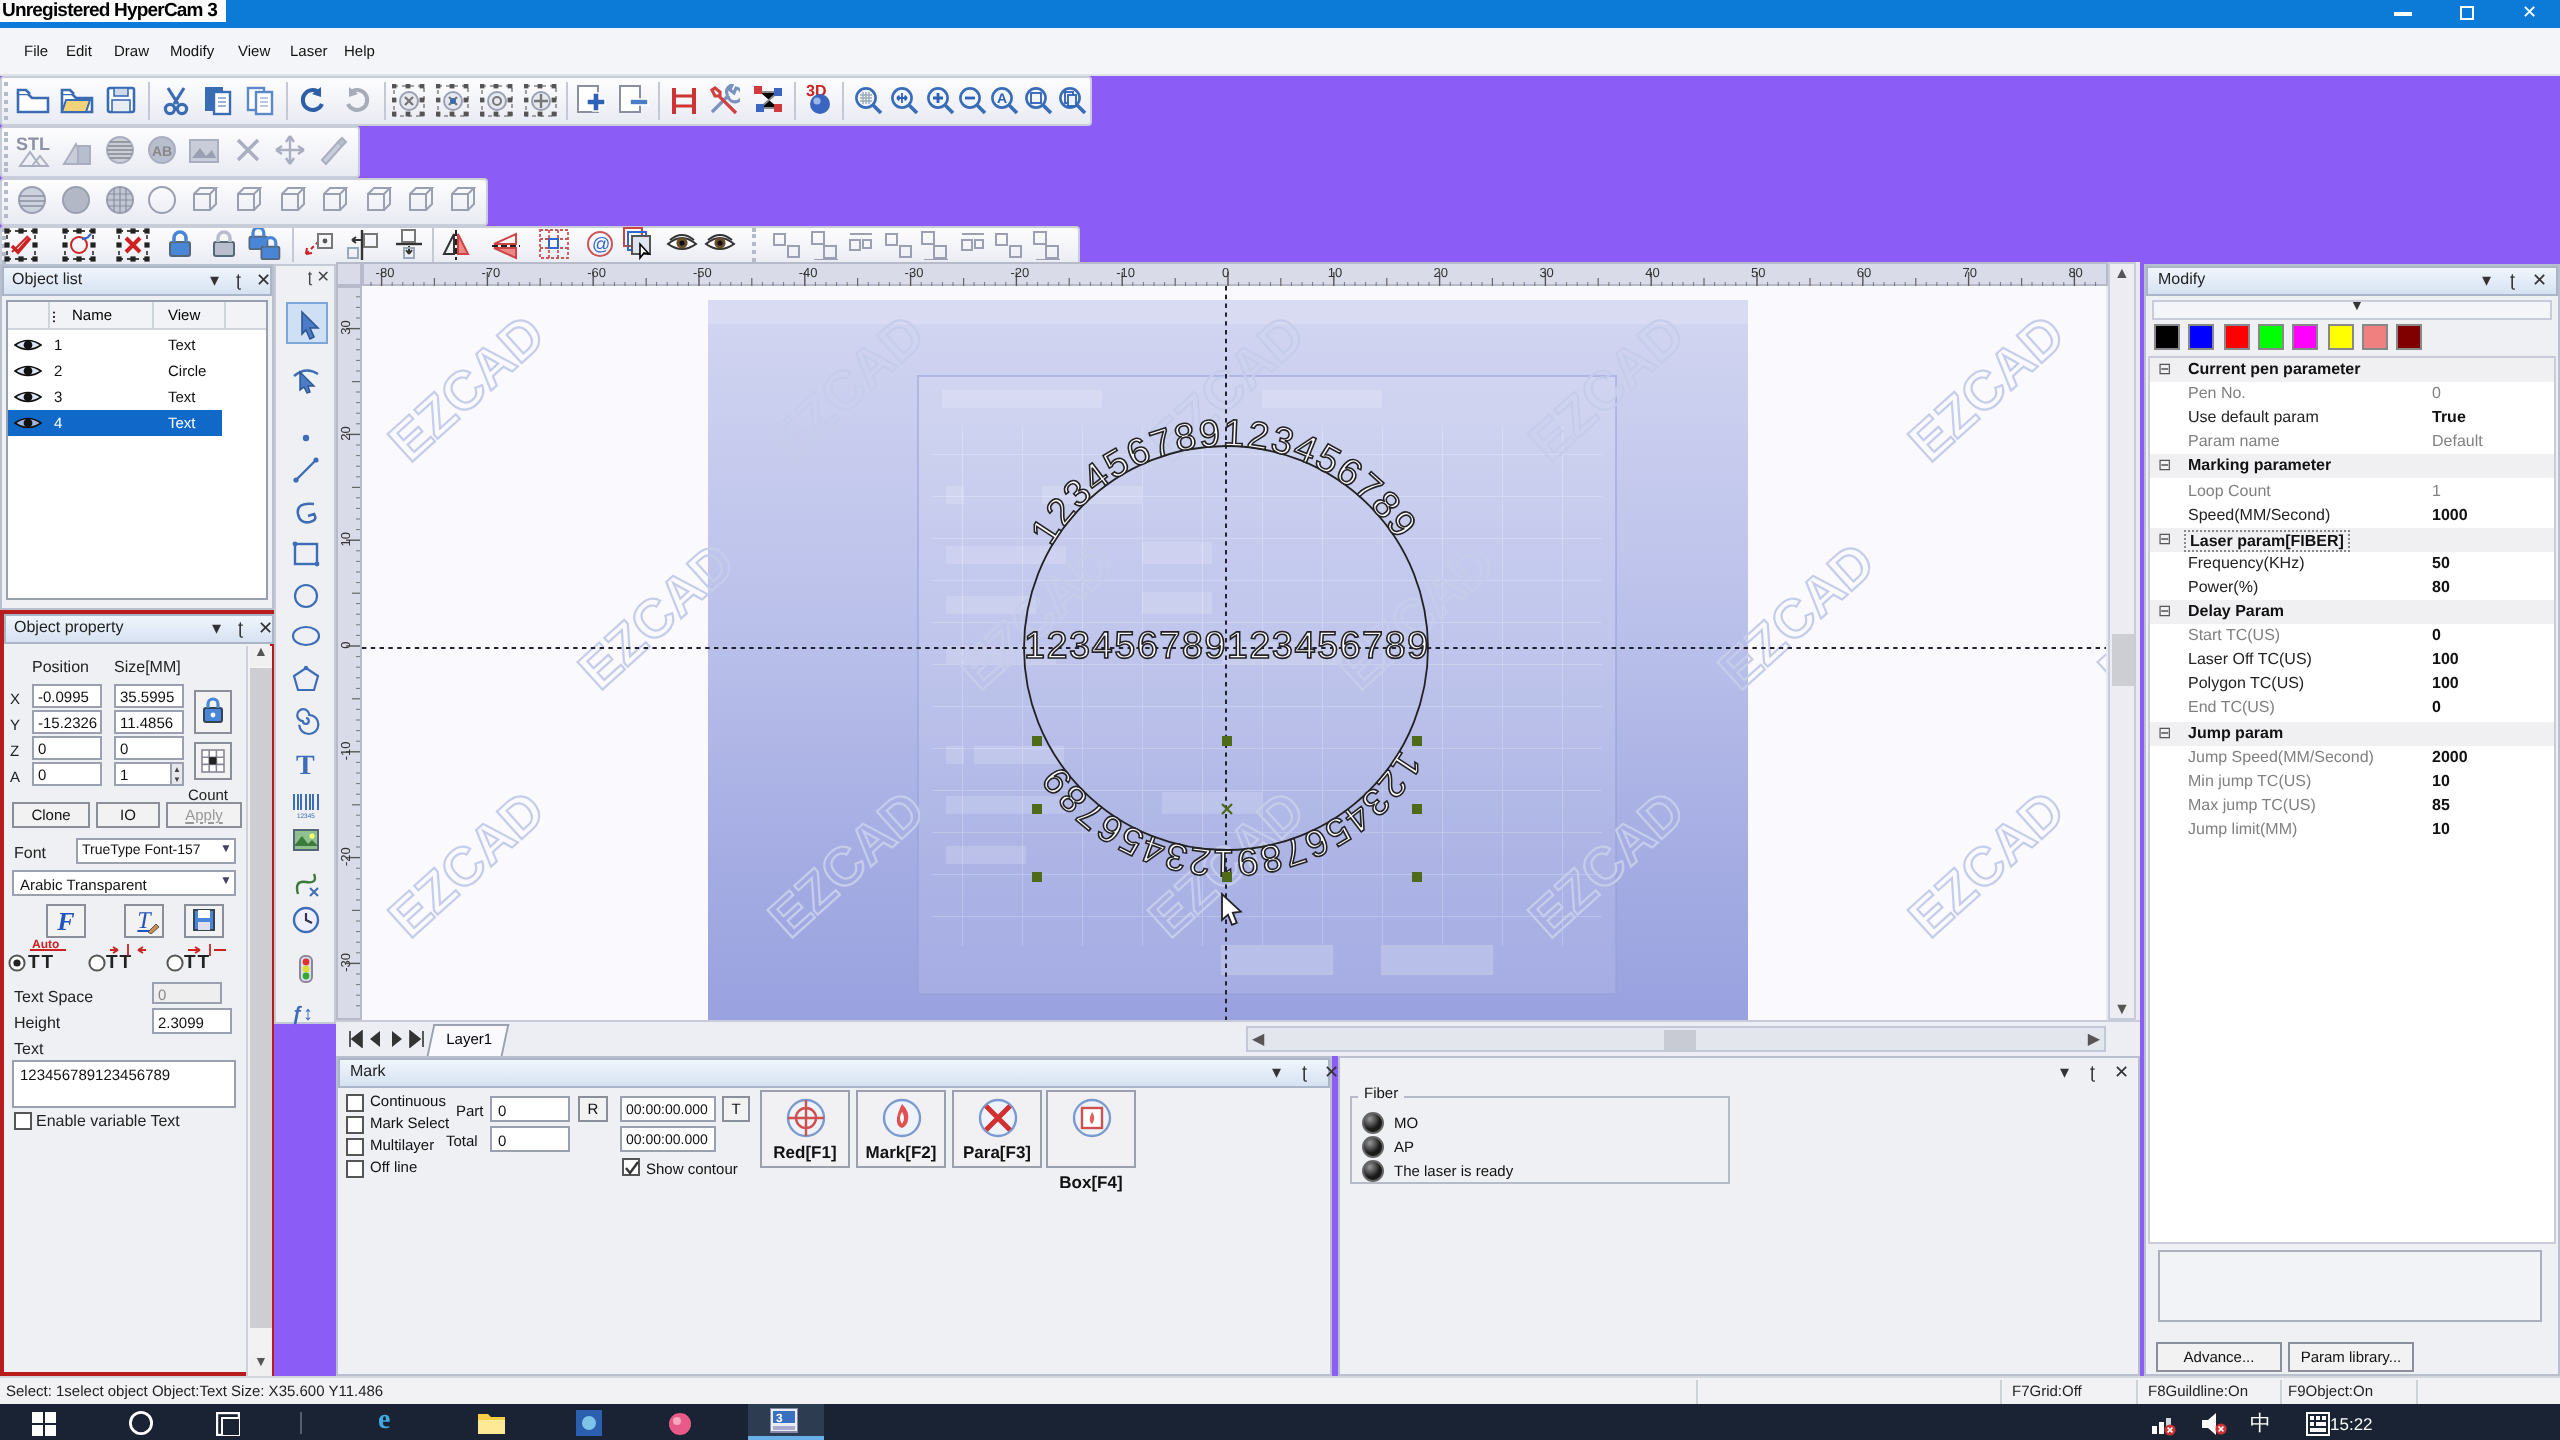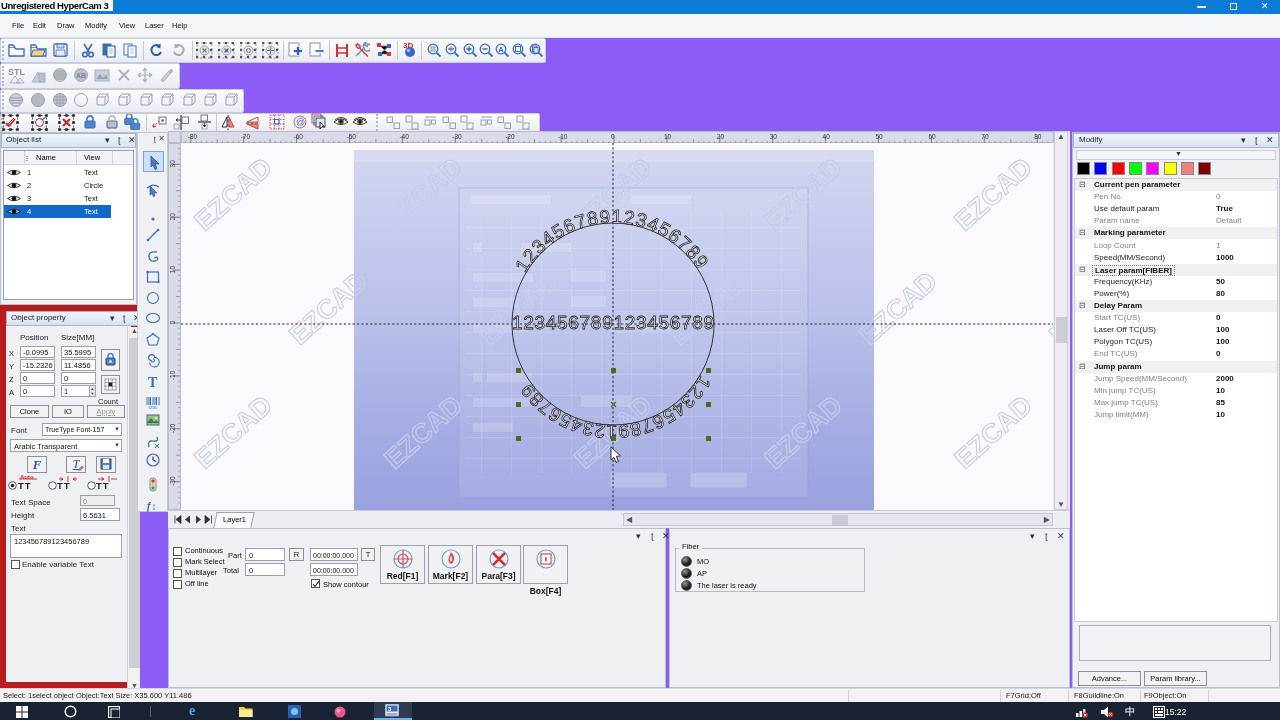--- a/index.html
+++ b/index.html
@@ -497,21 +497,21 @@
               <path d="M0.5 4.5 Q7 0 13.5 4.5 Q7 9 0.5 4.5 Z" fill="#9db6dd" stroke="#111" stroke-width="0.8"></path>
               <circle cx="7" cy="4.5" r="2.2" fill="#111"></circle>
             </svg>
           </div>
           <div class="abs" style="left:23px;top:56px;font-size:7.5px;color:#fff;">4</div>
           <div class="abs" style="left:80px;top:56px;font-size:7.5px;color:#fff;">Text</div>
         </div>
   </div>
 </div>
 
-<div class="abs" style="left:0;top:305px;width:137px;height:383px;background:#eef0f4;border:6px solid #b91c1c;">
+<div class="abs" style="left:0;top:305px;width:137px;height:383px;background:#eef0f4;border:2px solid #b91c1c;">
   <div class="panelhead" style="position:absolute;left:0;top:0;width:135px;height:15px;padding:1px 4px;">Object property</div>
   <div class="phbtn" style="left:104px;">▾</div>
       <div class="phbtn" style="left:117px;">ʈ</div>
       <div class="phbtn" style="left:127px;">✕</div>
   <div id="objprop" class="abs" style="left:0;top:16px;width:120px;height:448px;font-size:8px;">
         <div class="abs" style="left:14px;top:6px;font-size:8px;color:#222;">Position</div>
         <div class="abs" style="left:55px;top:6px;font-size:8px;color:#222;">Size[MM]</div>
         <div class="abs" style="left:3px;top:22px;font-size:7.5px;color:#222;">X</div>
         <div class="abs inp" style="left:14px;top:19px;width:35px;height:12px;padding:1px 2px;font-size:7.5px;">-0.0995</div>
         <div class="abs inp" style="left:55px;top:19px;width:35px;height:12px;padding:1px 2px;font-size:7.5px;">35.5995</div>
@@ -584,21 +584,21 @@
         </div>
         <div class="abs" style="left:90px;top:149px;width:28px;height:16px;">
           <span style="position:absolute;left:0px;top:4px;font-size:9.5px;font-weight:bold;color:#222;letter-spacing:1px;">TT</span>
           <svg width="28" height="8" viewBox="0 0 28 8" style="position:absolute;top:-1px;left:0;">
             <path d="M2 4 h6 M8 4 l-2.5 -1.5 M8 4 l-2.5 1.5 M13 1 v6 M15 4 h6" stroke="#c22" stroke-width="0.9" fill="none"></path>
           </svg>
         </div>
         <div class="abs" style="left:5px;top:171px;font-size:8px;color:#222;">Text Space</div>
         <div class="abs inp" style="left:74px;top:168px;width:35px;height:11px;padding:1px 2px;background:#eee;color:#888;font-size:7.5px;">0</div>
         <div class="abs" style="left:5px;top:184px;font-size:8px;color:#222;">Height</div>
-        <div class="abs inp" style="left:74px;top:181px;width:40px;height:13px;padding:2px 2px;font-size:7.5px;">6.5631</div>
+        <div class="abs inp" style="left:74px;top:181px;width:40px;height:13px;padding:2px 2px;font-size:7.5px;">2.3099</div>
         <div class="abs" style="left:5px;top:197px;font-size:8px;color:#222;">Text</div>
         <div class="abs inp" style="left:4px;top:207px;width:112px;height:24px;padding:2px 3px;font-size:7.5px;">123456789123456789</div>
         <div class="abs" style="left:5px;top:233px;width:9px;height:9px;background:#fff;border:1px solid #555;"></div>
         <div class="abs" style="left:16px;top:233px;font-size:8px;color:#222;">Enable variable Text</div>
       </div>
   <div class="abs" style="left:121px;top:16px;width:13px;height:366px;background:#f2f2f2;border-left:1px solid #d0d0d8;">
     <div class="abs" style="left:1px;top:0;width:11px;height:10px;background:#f0f0f0;color:#555;font-size:7px;text-align:center;">▲</div>
     <div class="abs" style="left:1px;top:11px;width:11px;height:330px;background:#cdcdd2;"></div>
     <div class="abs" style="left:1px;top:355px;width:11px;height:11px;background:#f0f0f0;color:#555;font-size:7px;text-align:center;">▼</div>
   </div>
@@ -1127,20 +1127,21 @@
         <div class="abs" style="left:143px;top:264.79999999999995px;font-size:8px;color:#111;font-weight:bold;">85</div>
         <div class="abs" style="left:21px;top:276.9px;font-size:8px;color:#808080;">Jump limit(MM)</div>
         <div class="abs" style="left:143px;top:276.9px;font-size:8px;color:#111;font-weight:bold;">10</div>
         <div class="abs" style="left:6px;top:492px;width:192px;height:36px;background:#f2f3f6;border:1px solid #aab0bc;"></div>
         <div class="abs btn" style="left:5px;top:538px;width:63px;height:15px;line-height:14px;">Advance...</div>
         <div class="abs btn" style="left:71px;top:538px;width:63px;height:15px;line-height:14px;">Param library...</div>
       </div>
 </div>
 
 <div class="abs" style="left:168px;top:528px;width:498px;height:160px;background:#eef0f4;border:1px solid #b9bfcc;">
+  <div class="panelhead" style="position:absolute;left:0;top:0;width:496px;height:15px;padding:1px 5px;">Mark</div>
   <div class="phbtn" style="left:467px;">▾</div>
       <div class="phbtn" style="left:482px;">ʈ</div>
       <div class="phbtn" style="left:493px;">✕</div>
   <div id="mark">
         <div class="abs" style="left:4px;top:18px;width:9px;height:9px;background:#fff;border:1px solid #555;"></div>
         <div class="abs" style="left:16px;top:17px;font-size:7.5px;color:#111;">Continuous</div>
         <div class="abs" style="left:4px;top:29px;width:9px;height:9px;background:#fff;border:1px solid #555;"></div>
         <div class="abs" style="left:16px;top:28px;font-size:7.5px;color:#111;">Mark Select</div>
         <div class="abs" style="left:4px;top:40px;width:9px;height:9px;background:#fff;border:1px solid #555;"></div>
         <div class="abs" style="left:16px;top:39px;font-size:7.5px;color:#111;">Multilayer</div>

